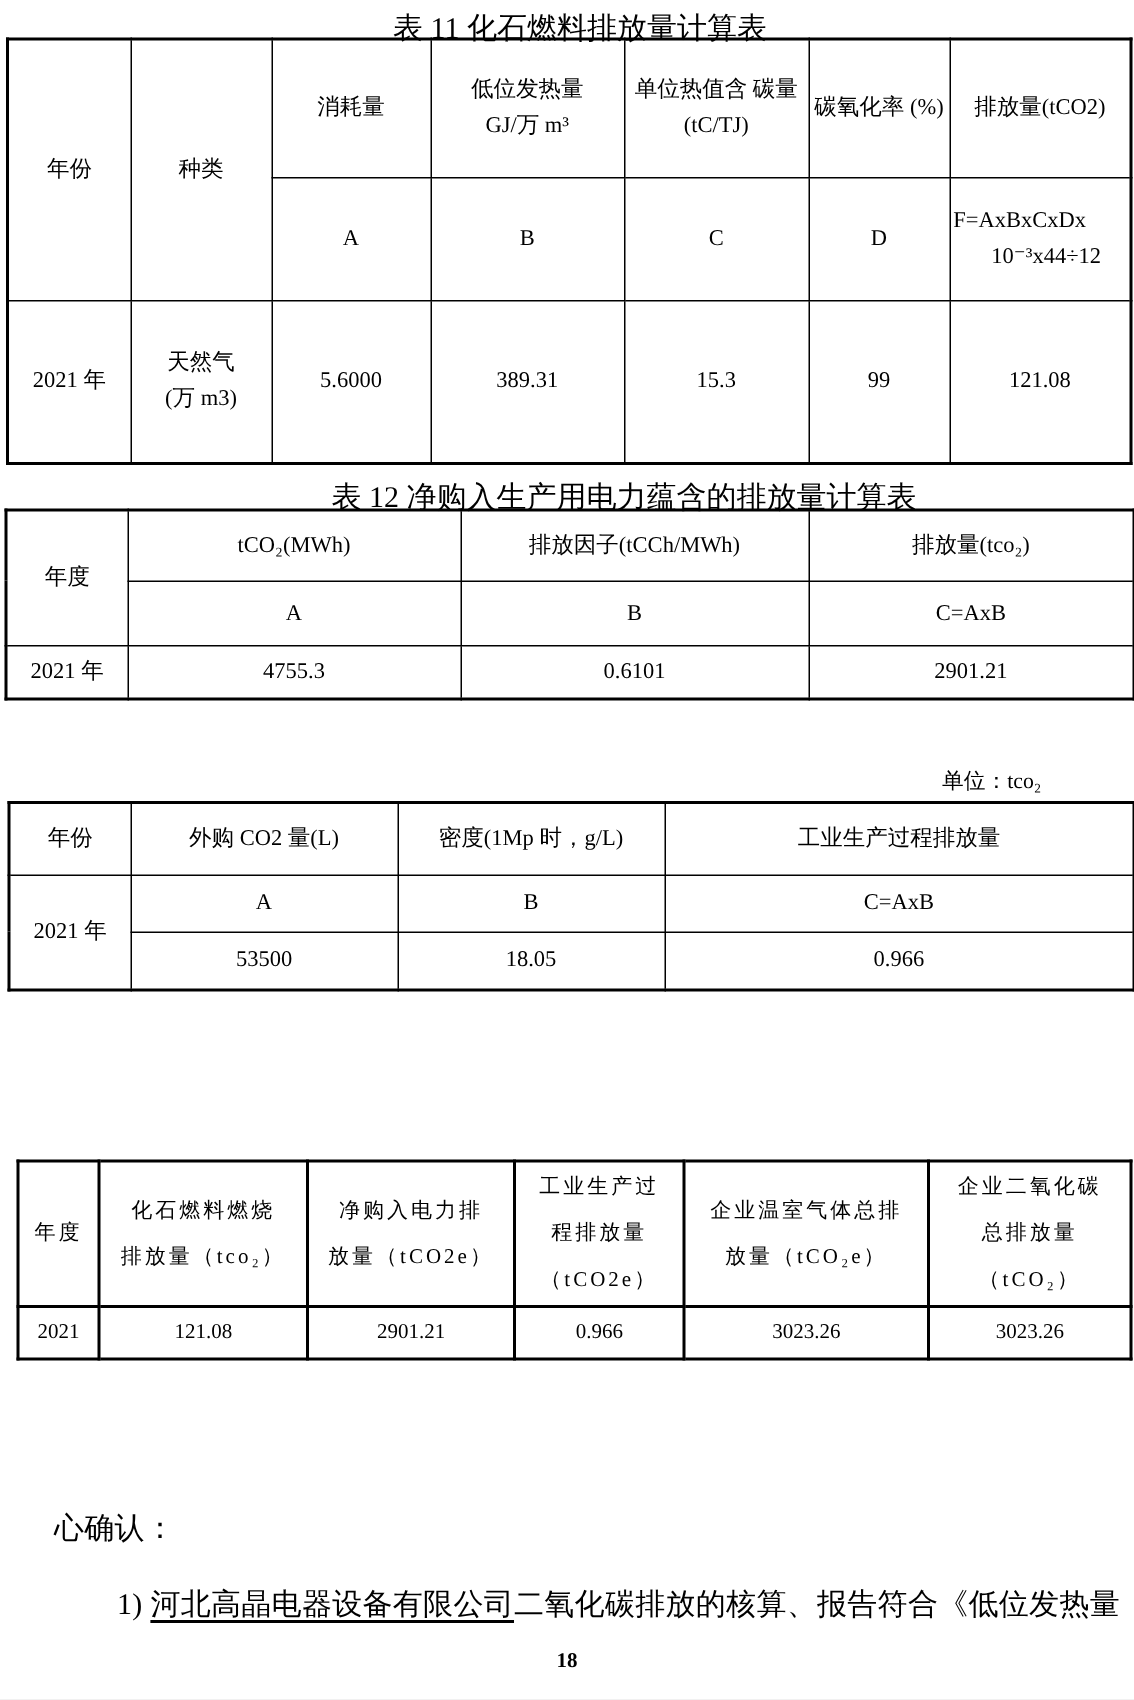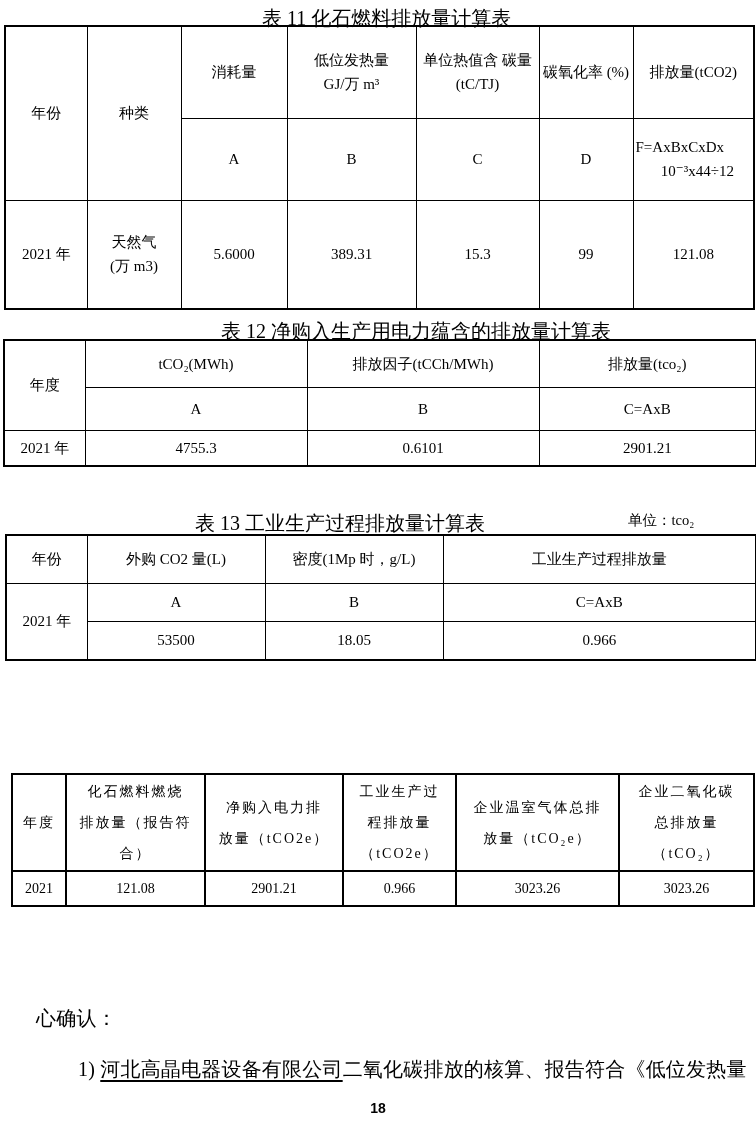--- a/index.html
+++ b/index.html
@@ -18,21 +18,21 @@
   .t14 tr.r1 td{letter-spacing:2px;line-height:31px;}
   .cl{display:block;}
   .v-top{vertical-align:top;padding-top:3px;}
   .v-bottom{vertical-align:bottom;padding-bottom:4px;}
   .ta-left{text-align:left;padding-left:2px;}
   .fcell .l1{display:block;text-align:left;padding-left:2px;}
   .fcell .l2{display:block;text-align:right;padding-right:19px;}
   .bodyline{position:absolute;font-size:20px;white-space:nowrap;letter-spacing:0.2px;}
   .company{text-decoration:underline;text-underline-offset:4px;}
   .pagenum{position:absolute;left:0;right:0;text-align:center;
-           font-family:Liberation Sans, sans-serif;
+           font-family:Liberation Serif, serif;
            font-weight:bold;font-size:14px;}
 </style>
 </head>
 <body>
 
 <div class="page">
 
   <div class="title" style="left:262px;top:5px">表 11 化石燃料排放量计算表</div>
 
   <table class="tbl t11" style="left:4px;top:25px;width:749px">
@@ -109,21 +109,20 @@
       </tr>
       <tr class="r3">
         <td>2021  年</td>
         <td>4755.3</td>
         <td>0.6101</td>
         <td>2901.21</td>
       </tr>
     </tbody>
   </table>
 
-  <div class="title" style="left:195px;top:510px">表 13  工业生产过程排放量计算表</div>
   <div class="unit-note" style="left:628px;top:511px">单位：tco₂</div>
 
   <table class="tbl t13" style="left:5px;top:534px;width:750px">
     <colgroup>
       <col style="width:81px">
         <col style="width:178px">
         <col style="width:178px">
         <col style="width:313px">
     </colgroup>
     <tbody>
@@ -155,21 +154,21 @@
         <col style="width:138px">
       <col style="width:113px">
         <col style="width:163px">
         <col style="width:135px">
     </colgroup>
     <tbody>
       <tr class="r1">
         <td>年度</td>
         <td>
           <span class="cl">化石燃料燃烧</span>
-          <span class="cl">排放量（报告符合）</span>
+          <span class="cl">排放量（tco₂）</span>
         </td>
         <td>
           <span class="cl">净购入电力排</span>
           <span class="cl">放量（tCO2e）</span>
         </td>
         <td>
           <span class="cl">工业生产过</span>
           <span class="cl">程排放量</span>
           <span class="cl">（tCO2e）</span>
         </td>

